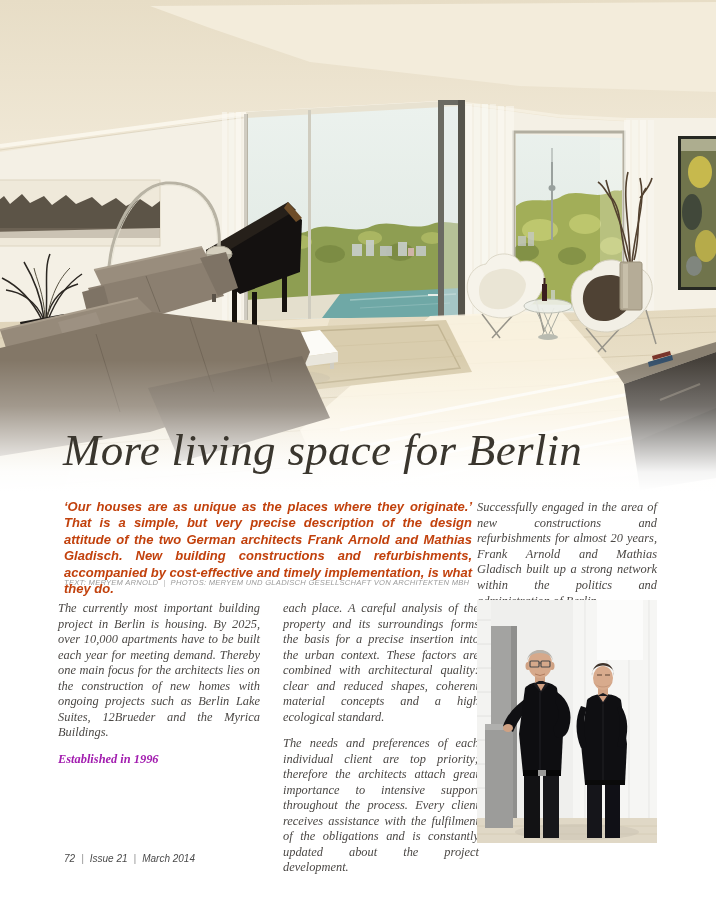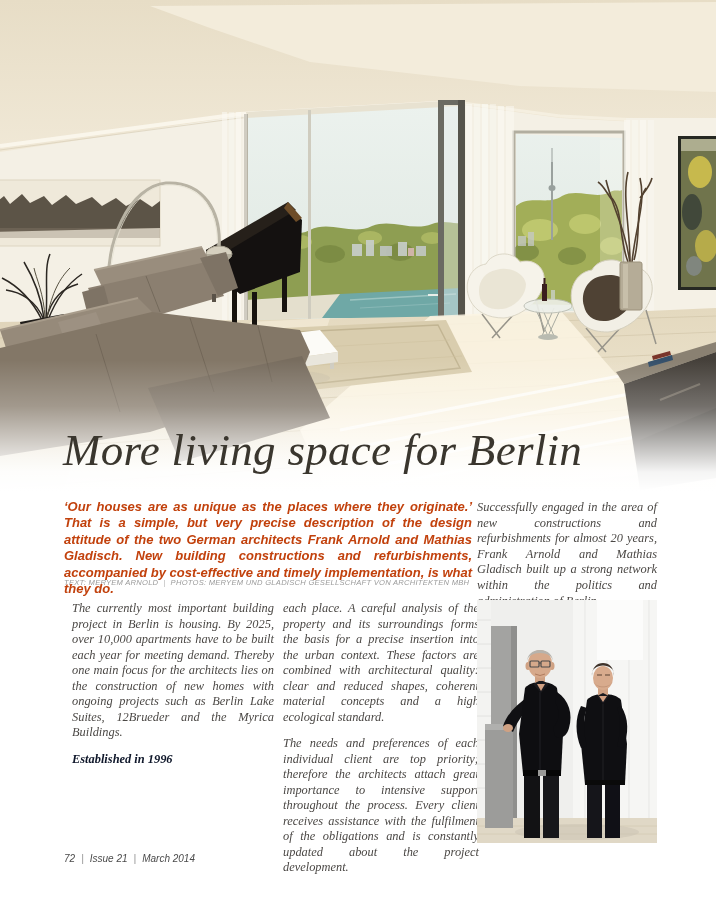--- a/index.html
+++ b/index.html
@@ -14,22 +14,22 @@
         font-size:13px;line-height:16.4px;font-weight:700;color:#c2410c;text-align:justify;}
   .intro-right{position:absolute;left:477px;top:500px;width:180px;margin:0;
         font-family:"Liberation Serif",serif;font-size:12.4px;line-height:15.6px;
         color:#4b4845;text-align:justify;}
   .byline{position:absolute;left:64px;top:578px;font-size:7.6px;letter-spacing:.25px;
         color:#9b9b9b;white-space:nowrap;}
   .byline .sep{padding:0 5px;color:#b5b5b5;}
   .col{position:absolute;top:601px;font-family:"Liberation Serif",serif;font-size:12.4px;
         line-height:15.5px;color:#4b4845;text-align:justify;}
   .col p{margin:0 0 11px 0;}
-  .col h3{margin:2px 0 3px 0;font-size:12.4px;font-weight:700;color:#0f172a;text-align:left;}
-  .col1{left:72px;width:202px;}
+  .col h3{margin:2px 0 3px 0;font-size:12.4px;font-weight:700;color:#a21caf;text-align:left;}
+  .col1{left:58px;width:202px;}
   .col2{left:283px;width:196px;}
   .portrait{position:absolute;left:477px;top:600px;width:180px;height:243px;}
   .portrait svg{display:block;}
   .footer{position:absolute;left:64px;top:853px;font-size:10px;color:#4a4a4a;white-space:nowrap;}
   .footer .psep{padding:0 6px;color:#8f8f8f;}
 </style>
 </head>
 <body>
 
 <div class="page">

